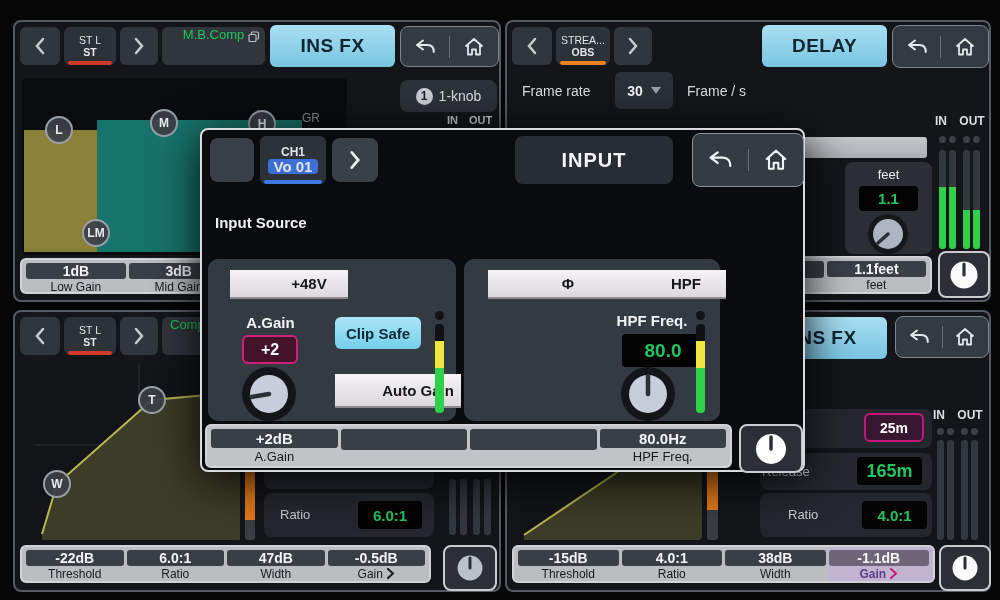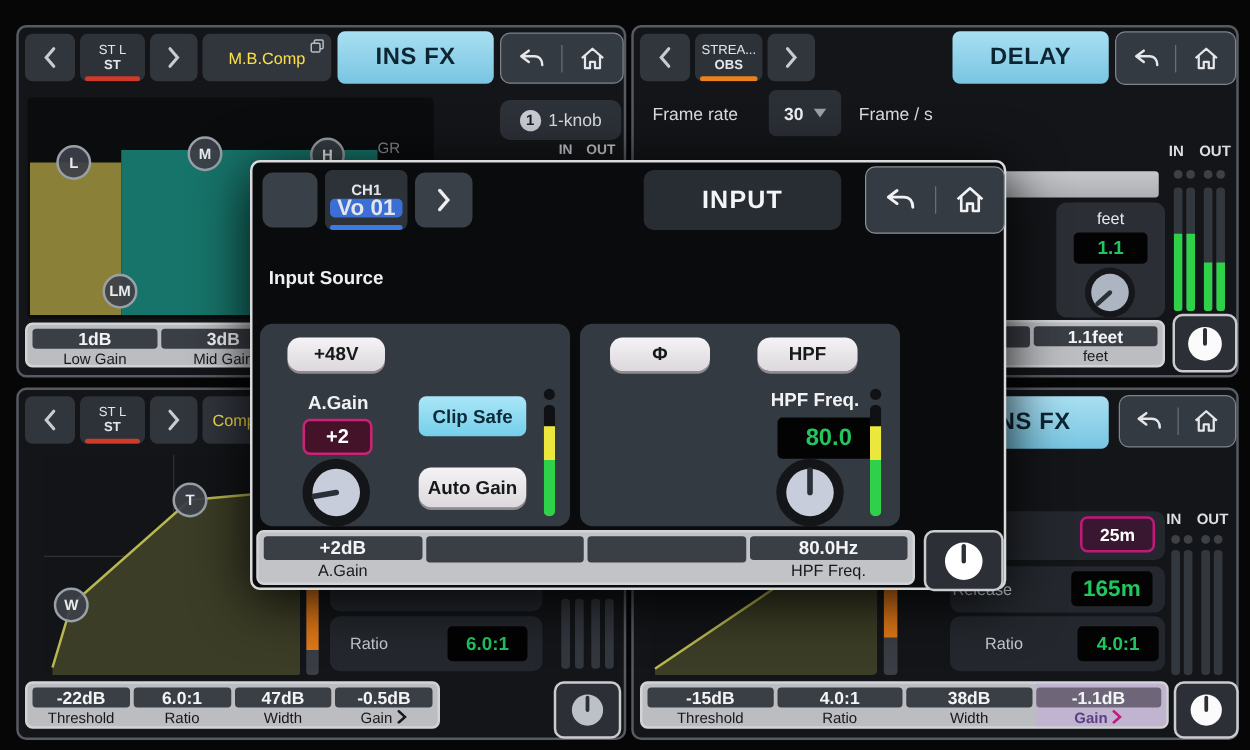--- a/index.html
+++ b/index.html
@@ -5,21 +5,21 @@
   html,body{margin:0;padding:0;background:#060607;}
   #app{position:relative;width:1000px;height:600px;background:#060607;overflow:hidden;
        font-family:"Liberation Sans",sans-serif;-webkit-font-smoothing:antialiased;}
   .abs{position:absolute;}
   .panel{position:absolute;background:#131518;border:2px solid #565b63;border-radius:8px;}
   .nav-btn{position:absolute;background:#31353c;border-radius:6px;display:flex;align-items:center;justify-content:center;}
   .ch-btn{position:absolute;background:#2d3138;border-radius:6px;display:flex;flex-direction:column;align-items:center;justify-content:center;color:#e3e5e8;overflow:hidden;}
   .ch-btn .l1{font-size:10.5px;line-height:12px;}
   .ch-btn .l2{font-size:10.5px;line-height:13px;font-weight:bold;}
   .uline{position:absolute;left:4px;right:4px;bottom:0;height:4px;border-radius:2px;}
-  .preset-btn{position:absolute;background:#31353c;border-radius:6px;color:#fde047;font-size:13px;display:flex;align-items:center;justify-content:center;}
+  .preset-btn{position:absolute;background:#31353c;border-radius:6px;color:#22c55e;font-size:13px;display:flex;align-items:flex-start;justify-content:center;}
   .tab-cyan{position:absolute;background:linear-gradient(#a9dff2,#78c5e2);border-radius:6px;color:#0d2531;
             font-size:19px;font-weight:bold;display:flex;align-items:center;justify-content:center;letter-spacing:.5px;}
   .navgroup{position:absolute;background:#343a42;border:1px solid #7e848c;border-radius:8px;display:flex;align-items:center;justify-content:space-evenly;}
   .ng-div{width:1px;height:22px;background:#6a6f76;}
   .strip{position:absolute;background:#bcbdc1;border:2px solid #d2d3d6;border-radius:6px;display:flex;gap:3px;padding:3px 4px 2px 4px;box-sizing:border-box;}
   .bar-cell{flex:1;display:flex;flex-direction:column;min-width:0;}
   .bar-val{height:21px;background:#3a3e45;border-radius:3px;color:#f3f4f6;font-weight:bold;font-size:14px;display:flex;align-items:center;justify-content:center;}
   .bar-lab{height:13px;font-size:12px;color:#17191d;display:flex;align-items:center;justify-content:center;gap:3px;padding-top:1px;}
   .bar-cell.hl{background:#c0b4d0;margin:-3px -4px -2px 0;padding:3px 4px 2px 0;border-radius:0 4px 4px 0;}
   .bar-cell.hl .bar-val{background:#6e6678;}
@@ -30,22 +30,22 @@
   .vmeter{position:absolute;width:7px;border-radius:3px;background:#33373e;overflow:hidden;}
   .vmeter .fill{position:absolute;bottom:0;left:0;right:0;}
   .peak-dot{position:absolute;width:7px;height:7px;border-radius:50%;background:#3c4047;}
   .grmeter{position:absolute;width:10px;border-radius:3px;background:#3a3e44;overflow:hidden;}
   .row-box{position:absolute;background:#24282e;border-radius:8px;}
   .row-lab{color:#c6cacf;font-size:13px;position:absolute;}
   .blk-val{position:absolute;background:#030304;border-radius:4px;color:#22c55e;font-weight:bold;display:flex;align-items:center;justify-content:center;}
   .popup{position:absolute;left:200px;top:128px;width:605px;height:344px;background:#0a0b0d;border:2px solid #d9dadc;border-radius:8px;
          box-sizing:border-box;z-index:10;box-shadow:0 8px 45px rgba(0,0,0,.9);}
   .pp-box{position:absolute;background:#343a42;border-radius:10px;}
-  .lite-btn{position:absolute;background:linear-gradient(#f5f3f5,#dcd8dc);border-radius:10px;box-shadow:0 2px 0 #8e8a8e;
-            color:#16181a;font-weight:bold;display:flex;align-items:center;justify-content:center;}
+  .lite-btn{position:absolute;background:linear-gradient(#f5f3f5,#dcd8dc);border-radius:0;box-shadow:0 2px 0 #8e8a8e;
+            color:#16181a;font-weight:bold;display:flex;align-items:center;justify-content:center;padding-left:40px;}
   .cyan-btn{position:absolute;background:linear-gradient(#abe6f8,#74cfea);border-radius:6px;color:#0d2a38;font-weight:bold;display:flex;align-items:center;justify-content:center;}
   .pmeter{position:absolute;width:9px;border-radius:4px;overflow:hidden;display:flex;flex-direction:column;}
   .pdot{position:absolute;width:9px;height:9px;border-radius:50%;background:#111216;}
   .wlab{color:#f0f2f4;font-weight:bold;}
   .graph{position:absolute;background:#121417;border-radius:4px;overflow:hidden;}
   .circ1{width:17px;height:17px;border-radius:50%;background:#c9ccd2;color:#1c1e22;font-size:12px;font-weight:bold;display:flex;align-items:center;justify-content:center;}
   .caret{width:0;height:0;border-left:5px solid transparent;border-right:5px solid transparent;border-top:7px solid #9aa0a8;}
   svg{display:block;}
 </style>
 </head>
@@ -274,21 +274,21 @@
     <div class="row-box" style="left:249px;top:181px;width:170px;height:44px;">
       <span class="row-lab" style="left:16px;top:14px;">Ratio</span>
       <div class="blk-val" style="left:94px;top:8px;width:64px;height:28px;font-size:15px;">6.0:1</div>
     </div>
 
     <div class="vmeter" style="left:434px;top:167px;height:56px;"></div>
     <div class="vmeter" style="left:445px;top:167px;height:56px;"></div>
     <div class="vmeter" style="left:458px;top:167px;height:56px;"></div>
     <div class="vmeter" style="left:469px;top:167px;height:56px;"></div>
 
-    <div class="strip" style="left:5px;top:233px;width:332px;height:38px;">
+    <div class="strip" style="left:5px;top:233px;width:411px;height:38px;">
       <div class="bar-cell">
         <div class="bar-val">-22dB</div>
         <div class="bar-lab">Threshold</div>
       </div>
       <div class="bar-cell">
         <div class="bar-val">6.0:1</div>
         <div class="bar-lab">Ratio</div>
       </div>
       <div class="bar-cell">
         <div class="bar-val">47dB</div>
@@ -393,21 +393,21 @@
     </div>
   </section>
 
   <section class="popup">
     <div class="nav-btn" style="left:8px;top:8px;width:44px;height:44px;background:#3a4047;border-radius:8px;">
       <sv g="" width="22" height="24" viewbox="0 0 20 22"><polyline points="13,4 7,11 13,18" fill="none" stroke="#eceef0" stroke-width="2.5" stroke-linecap="round">
     </polyline></sv>
       </div>
     <div class="ch-btn" style="left:58px;top:6px;width:66px;height:48px;background:#2d3138;">
       <span class="l1" style="font-size:12px;font-weight:bold;">CH1</span>
-      <span class="l2" style="font-size:18px;background:#3b6fd6;border-radius:4px;padding:1px 6px;margin-top:1px;">Vo 01</span>
+      <span class="l2" style="font-size:15px;background:#3b6fd6;border-radius:4px;padding:1px 6px;margin-top:1px;">Vo 01</span>
       <span class="uline" style="background:#3d7ae8;"></span>
     </div>
     <div class="nav-btn" style="left:130px;top:8px;width:46px;height:44px;background:#3a4047;border-radius:8px;">
       <svg width="22" height="24" viewBox="0 0 20 22">
           <polyline points="7,4 13,11 7,18" fill="none" stroke="#eceef0" stroke-width="2.5" stroke-linecap="round"></polyline>
         </svg>
     </div>
     <div class="abs" style="left:313px;top:6px;width:158px;height:48px;background:#282c33;border-radius:8px;display:flex;align-items:center;justify-content:center;color:#f4f5f7;font-size:20px;font-weight:bold;letter-spacing:1px;">INPUT</div>
     <div class="navgroup" style="left:490px;top:3px;width:110px;height:52px;background:#353b43;border:1px solid #8a9098;">
       <svg width="28" height="28" viewBox="0 0 24 24">

